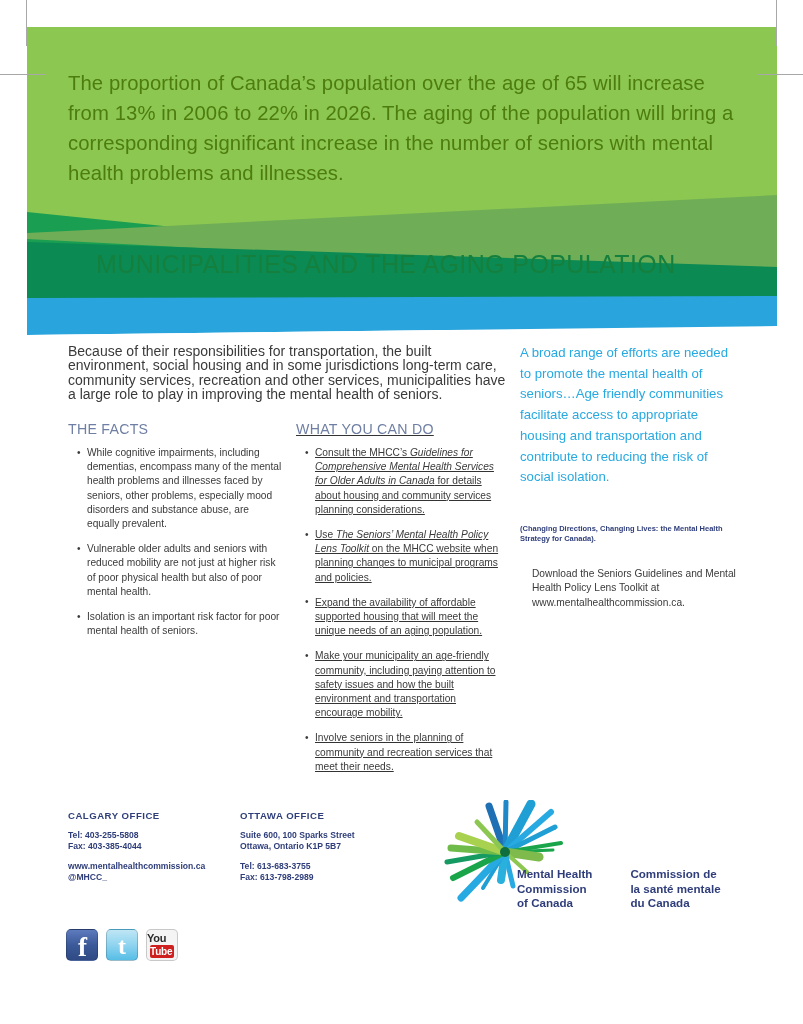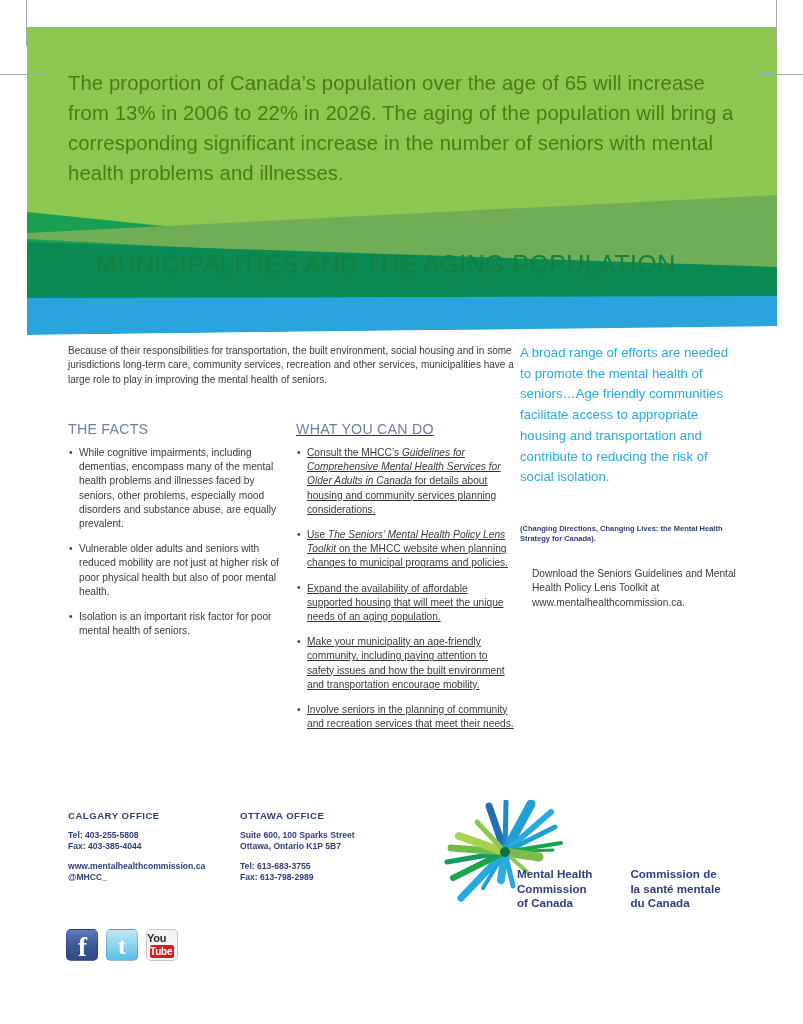--- a/index.html
+++ b/index.html
@@ -64,21 +64,21 @@
     z-index: 5;
     white-space: nowrap;
   }
 
   
   .intro {
     position: absolute;
     left: 68px;
     top: 344px;
     width: 448px;
-    font-size: 10px;
+    font-size: 14px;
     line-height: 14.4px;
     color: #3a3a3a;
   }
 
   .col-heading {
     color: #6f7fa4;
     font-size: 14.2px;
     font-weight: 400;
     letter-spacing: .25px;
     margin: 0 0 9px 0;
@@ -93,21 +93,21 @@
   .col-actions {
     position: absolute;
     left: 296px;
     top: 421px;
     width: 218px;
     text-decoration: underline;
   }
 
   ul.bullets {
     list-style: none;
-    margin: 0;
+    margin: 8px;
     padding: 0;
   }
   ul.bullets > li {
     position: relative;
     padding-left: 11px;
     margin-bottom: 11px;
     font-size: 10.2px;
     line-height: 14.2px;
     color: #3a3a3a;
   }

